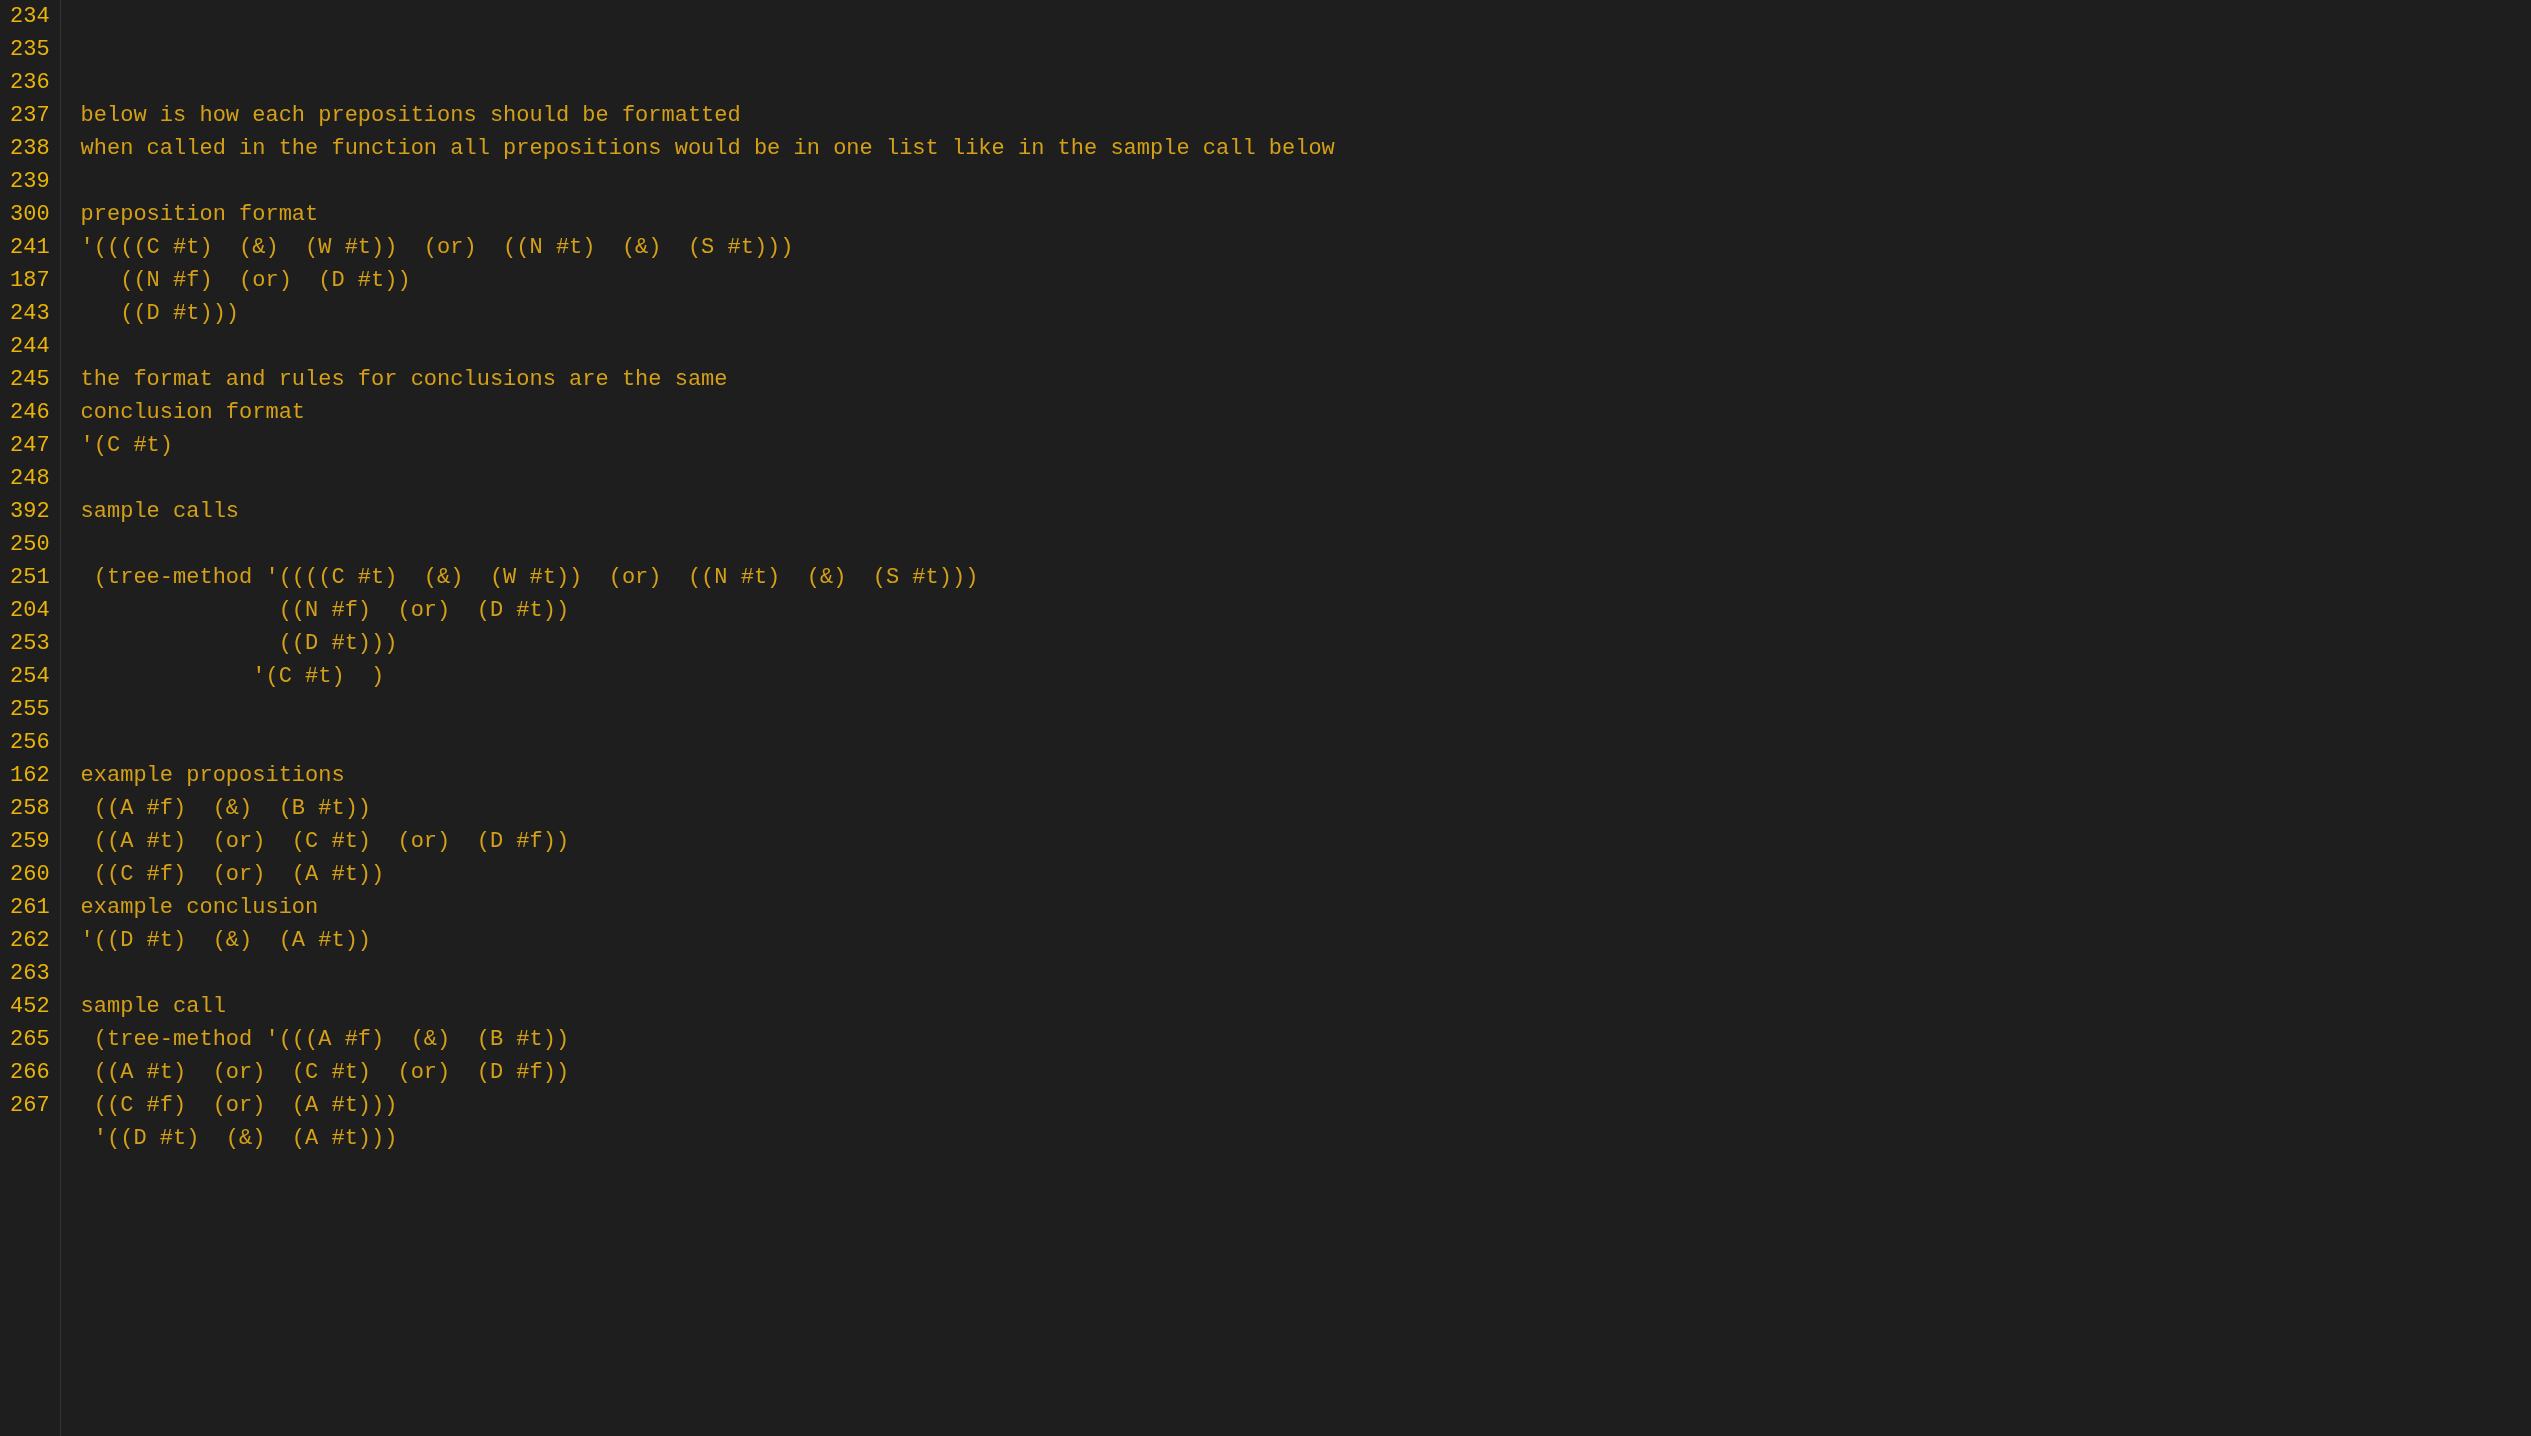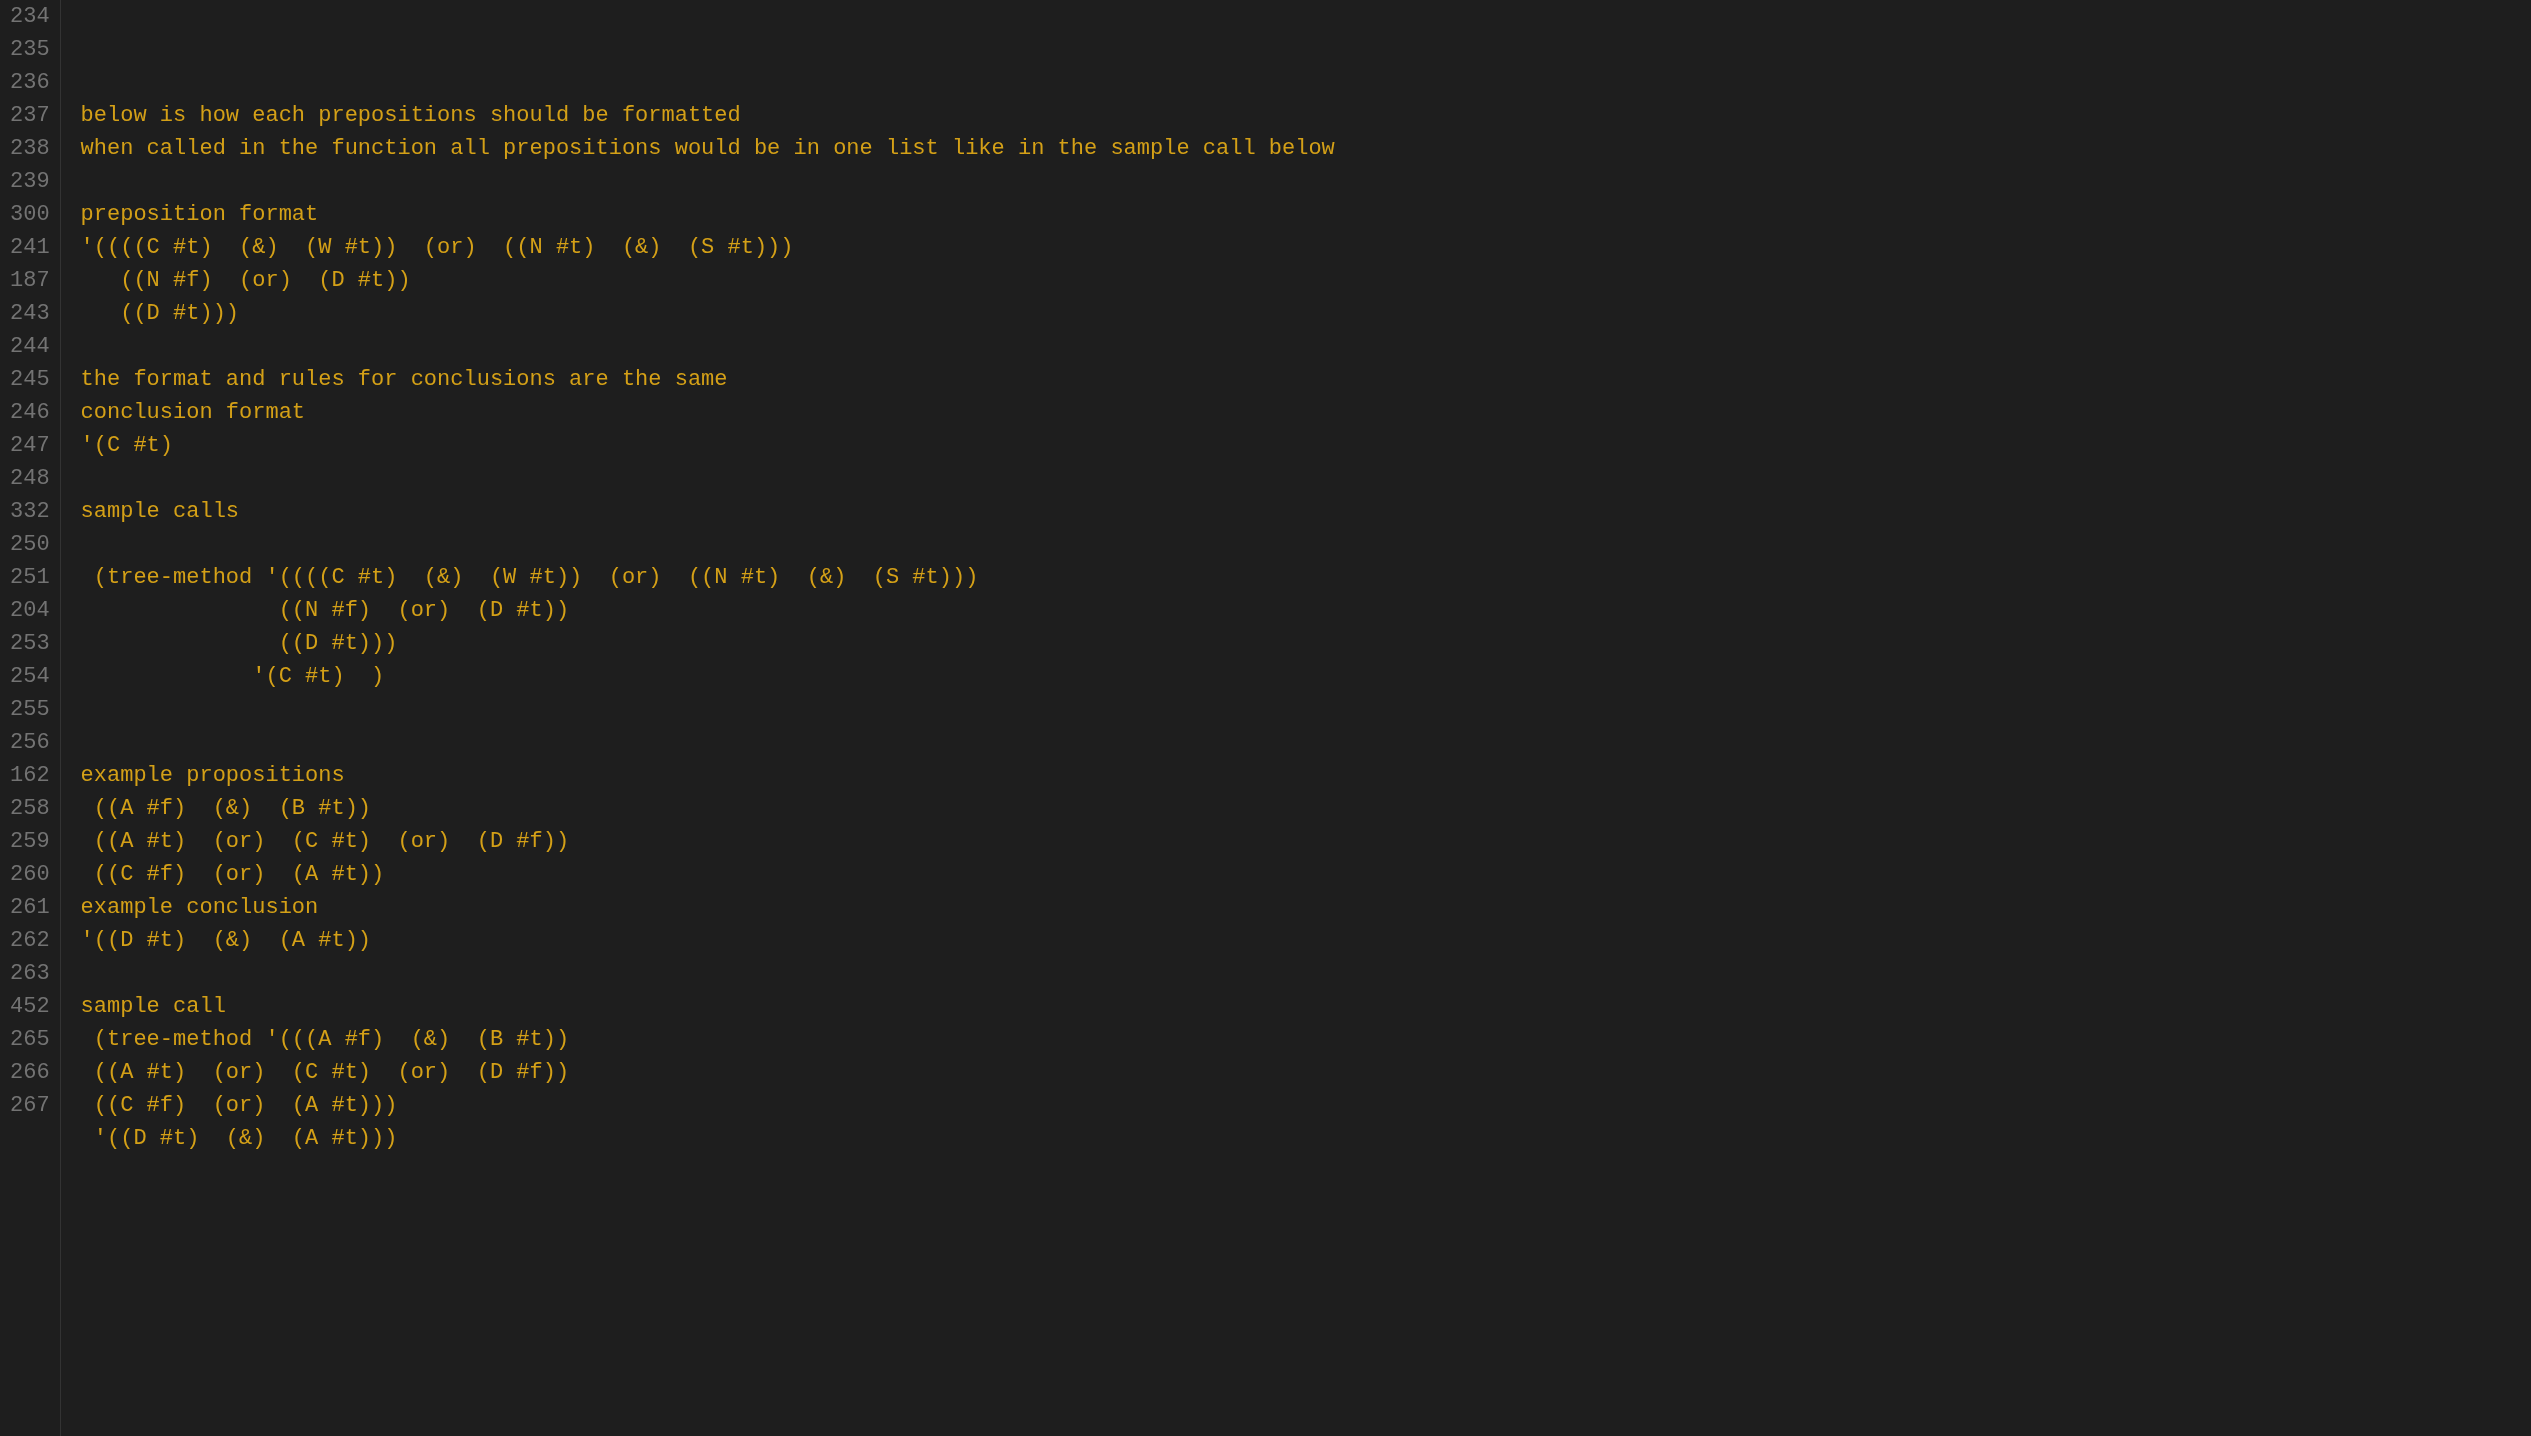--- a/index.html
+++ b/index.html
@@ -21,21 +21,21 @@
       display: flex;
       width: 2531px;
       min-height: 1436px;
       background-color: #1e1e1e;
     }
 
     .line-numbers {
       min-width: 60px;
       padding: 0 10px;
       background-color: #1e1e1e;
-      color: #737373;
+      color: #eab308;
       text-align: right;
       user-select: none;
       border-right: 1px solid #333;
       flex-shrink: 0;
     }
 
     .line-numbers .ln {
       display: block;
       height: 33px;
       line-height: 33px;
@@ -73,21 +73,21 @@
       <span class="ln">239</span>
       <span class="ln">300</span>
       <span class="ln">241</span>
       <span class="ln">187</span>
       <span class="ln">243</span>
       <span class="ln">244</span>
       <span class="ln">245</span>
       <span class="ln">246</span>
       <span class="ln">247</span>
       <span class="ln">248</span>
-      <span class="ln">332</span>
+      <span class="ln">392</span>
       <span class="ln">250</span>
       <span class="ln">251</span>
       <span class="ln">204</span>
       <span class="ln">253</span>
       <span class="ln">254</span>
       <span class="ln">255</span>
       <span class="ln">256</span>
       <span class="ln">162</span>
       <span class="ln">258</span>
       <span class="ln">259</span>

